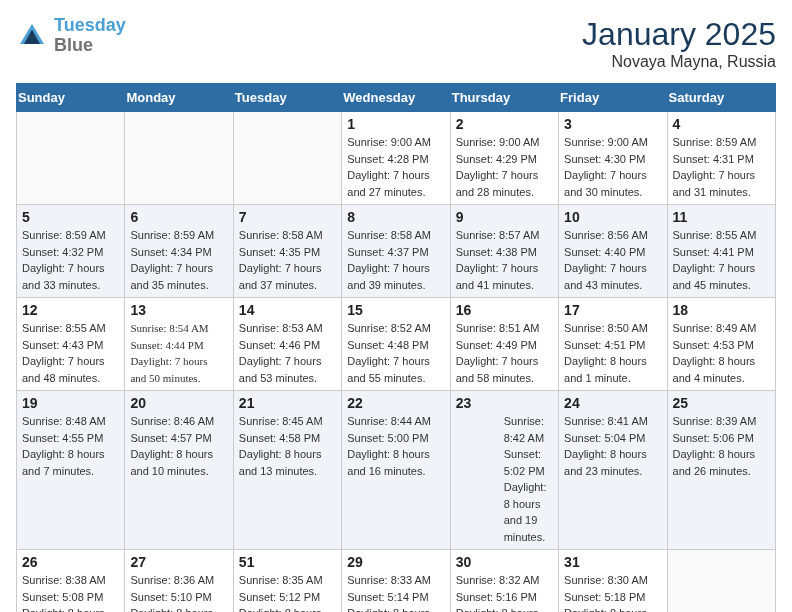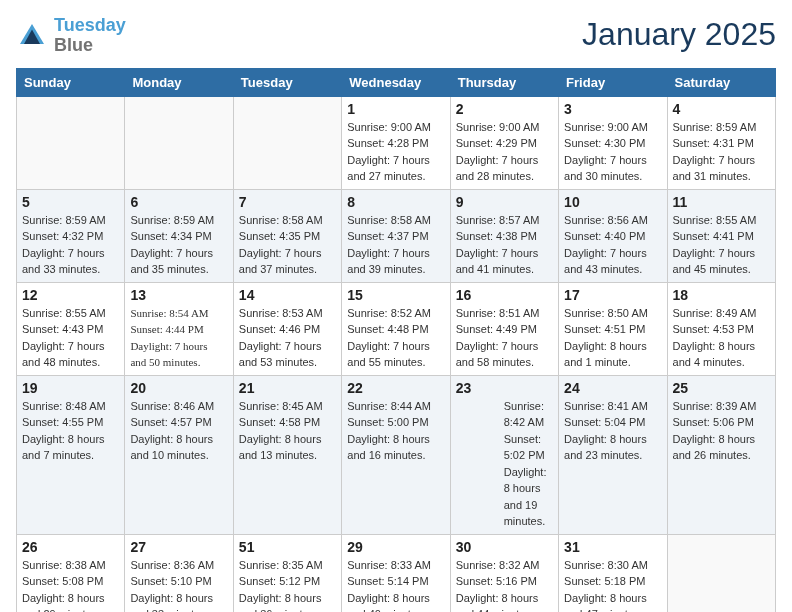--- a/index.html
+++ b/index.html
@@ -47,21 +47,21 @@
       color: #333;
     }
     .calendar {
       width: 100%;
       border-collapse: collapse;
       border: 1px solid #ccc;
     }
     .calendar th {
       background-color: #2e6da4;
       color: #fff;
-      padding: 6px 7px;
+      padding: 6px 1px;
       text-align: left;
       font-size: 13px;
       border: 1px solid #2e6da4;
     }
     .calendar td {
       vertical-align: top;
       padding: 4px 5px;
       border: 1px solid #ccc;
       font-size: 11px;
       width: 108px;
@@ -99,20 +99,21 @@
       <polygon points="20,5 35,30 5,30" fill="#4a9fd4"></polygon>
       <polygon points="20,12 30,30 10,30" fill="#1a3a5c"></polygon>
     </svg>
     <div class="logo-text">
       <span>Tuesday</span><br>
       <span style="color:#737373">Blue</span>
     </div>
   </div>
   <div class="title-area">
     <div class="month-title">January 2025</div>
+    <div class="location">Novaya Mayna, Russia</div>
   </div>
 </div>
 
 <table class="calendar">
   <thead>
     <tr>
     <th>Sunday</th>
         <th>Monday</th>
         <th>Tuesday</th>
         <th>Wednesday</th>

